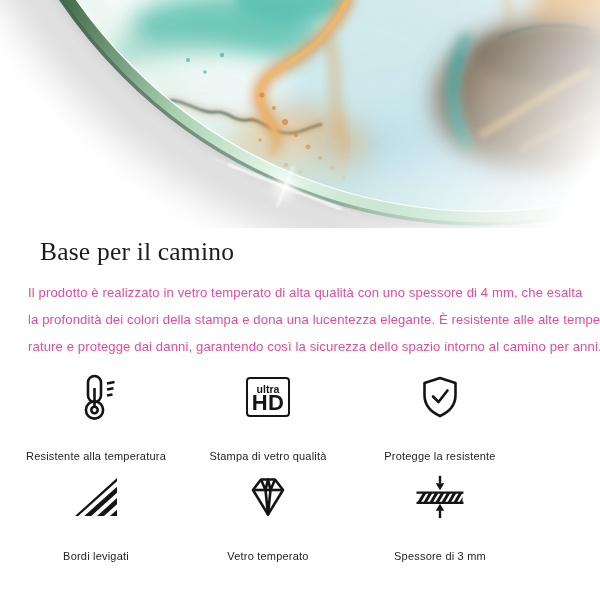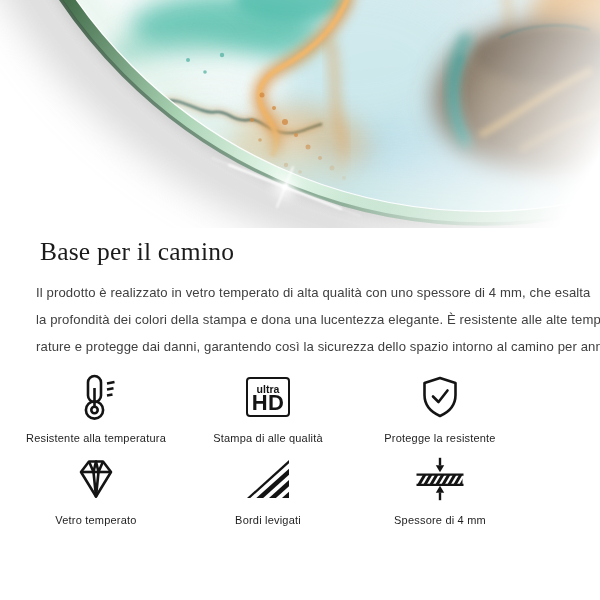--- a/index.html
+++ b/index.html
@@ -1,25 +1,25 @@
 <!DOCTYPE html>
 <html><head>
 <meta charset="utf-8">
 <style>
   html,body{margin:0;padding:0;background:#ffffff;}
   body{width:600px;height:600px;overflow:hidden;font-family:"Liberation Sans",sans-serif;-webkit-font-smoothing:antialiased;}
   .page{width:536px;height:600px;background:#ffffff;}
   .hero{width:600px;height:228px;position:relative;overflow:hidden;}
   .hero svg{display:block;}
   .heading{margin:7px 0 0 40px;font-family:"Liberation Serif","DejaVu Serif",serif;font-weight:400;font-size:25.5px;line-height:34px;color:#1b1b1b;letter-spacing:0.2px;}
-  .para{margin:10px 0 0 36px;font-size:13.1px;line-height:27px;color:#404040;letter-spacing:0.12px;white-space:nowrap;}
+  .para{margin:10px 0 0 28px;font-size:13.1px;line-height:27px;color:#ec4899;letter-spacing:0.12px;white-space:nowrap;}
   .features{display:grid;grid-template-columns:repeat(3,1fr);padding:0 10px;margin-top:12px;row-gap:10px;}
   .cell{display:flex;flex-direction:column;align-items:center;}
   .icon-box{height:50px;display:flex;align-items:center;justify-content:center;}
-  .label{margin-top:10px;font-size:11px;color:#1e1e1e;letter-spacing:0.2px;text-align:center;}
+  .label{margin-top:28px;font-size:11px;color:#1e1e1e;letter-spacing:0.2px;text-align:center;}
   .uhd{border:2.6px solid #141414;border-radius:4px;width:40px;height:36px;display:flex;flex-direction:column;align-items:center;justify-content:center;color:#141414;}
   .uhd-top{font-size:10.5px;font-weight:700;line-height:11px;}
   .uhd-bottom{font-size:22px;font-weight:700;line-height:16px;letter-spacing:0.3px;}
   .ic{stroke:#141414;fill:none;stroke-width:2.6;}
 </style>
 </head>
 <body>
 
 <div class="page">
 
@@ -165,65 +165,65 @@
       <div class="label">Resistente alla temperatura</div>
     </div>
 
     <div class="cell">
       <div class="icon-box">
         <div class="uhd">
           <span class="uhd-top">ultra</span>
           <span class="uhd-bottom">HD</span>
         </div>
       </div>
-      <div class="label">Stampa di alle qualità</div>
+      <div class="label">Stampa di vetro qualità</div>
     </div>
 
     <div class="cell">
       <div class="icon-box">
         <svg width="46" height="46" viewBox="0 0 46 46">
           <path class="ic" stroke-linejoin="round" d="M23 4 L38.5 9 V21 C38.5 31.5 32 38 23 42 C14 38 7.5 31.5 7.5 21 V9 Z"></path>
           <path class="ic" stroke-linecap="round" stroke-linejoin="round" d="M16 22.5 L21.5 28 L30.5 16.5"></path>
         </svg>
       </div>
       <div class="label">Protegge la resistente</div>
-    </div>
-
-    <div class="cell">
-      <div class="icon-box">
-        <svg width="48" height="44" viewBox="0 0 48 44">
-          <g class="ic" stroke-width="2.3" stroke-linejoin="round">
-            <path d="M9 15 L17 4.5 H31 L39 15 L24 39.5 Z"></path>
-            <line x1="9" y1="15" x2="39" y2="15"></line>
-            <path d="M17 4.5 L21.5 15 L24 4.5 L26.5 15 L31 4.5"></path>
-            <path d="M21.5 15 L24 39.5 L26.5 15"></path>
-          </g>
-        </svg>
-      </div>
-      <div class="label">Vetro temperato</div>
     </div>
 
     <div class="cell">
       <div class="icon-box">
         <svg width="48" height="44" viewBox="0 0 48 44">
           <defs>
               <clipPath id="triClip">
                 <path d="M3 41 L45 3 L45 41 Z"></path>
               </clipPath>
             </defs>
           <g clip-path="url(#triClip)" stroke="#141414" stroke-width="4.6">
             <line x1="-5" y1="48" x2="53" y2="-4"></line>
             <line x1="0.8" y1="54.4" x2="58.8" y2="2.4"></line>
             <line x1="6.5" y1="60.7" x2="64.5" y2="8.7"></line>
             <line x1="12.3" y1="67.1" x2="70.3" y2="15.1"></line>
             <line x1="18" y1="73.5" x2="76" y2="21.5"></line>
           </g>
         </svg>
       </div>
       <div class="label">Bordi levigati</div>
+    </div>
+
+    <div class="cell">
+      <div class="icon-box">
+        <svg width="48" height="44" viewBox="0 0 48 44">
+          <g class="ic" stroke-width="2.3" stroke-linejoin="round">
+            <path d="M9 15 L17 4.5 H31 L39 15 L24 39.5 Z"></path>
+            <line x1="9" y1="15" x2="39" y2="15"></line>
+            <path d="M17 4.5 L21.5 15 L24 4.5 L26.5 15 L31 4.5"></path>
+            <path d="M21.5 15 L24 39.5 L26.5 15"></path>
+          </g>
+        </svg>
+      </div>
+      <div class="label">Vetro temperato</div>
     </div>
 
     <div class="cell">
       <div class="icon-box">
         <svg width="50" height="44" viewBox="0 0 50 44">
           <defs>
               <clipPath id="barClip">
                 <rect x="2.5" y="18" width="45" height="9.5"></rect>
               </clipPath>
             </defs>
@@ -238,17 +238,17 @@
               <line x1="44" y1="31" x2="54" y2="14"></line>
           </g>
           <line x1="1.5" y1="17.6" x2="48.5" y2="17.6" stroke="#141414" stroke-width="2.2"></line>
           <line x1="1.5" y1="27.9" x2="48.5" y2="27.9" stroke="#141414" stroke-width="2.2"></line>
           <line x1="25" y1="0.8" x2="25" y2="8.5" stroke="#141414" stroke-width="2.4"></line>
           <path d="M20.8 8.2 H29.2 L25 15.3 Z" fill="#141414"></path>
           <line x1="25" y1="43.2" x2="25" y2="35.5" stroke="#141414" stroke-width="2.4"></line>
           <path d="M20.8 35.8 H29.2 L25 28.7 Z" fill="#141414"></path>
         </svg>
       </div>
-      <div class="label">Spessore di 4 mm</div>
+      <div class="label">Spessore di 3 mm</div>
     </div>
 
   </div>
 </div>
 
 </body></html>

